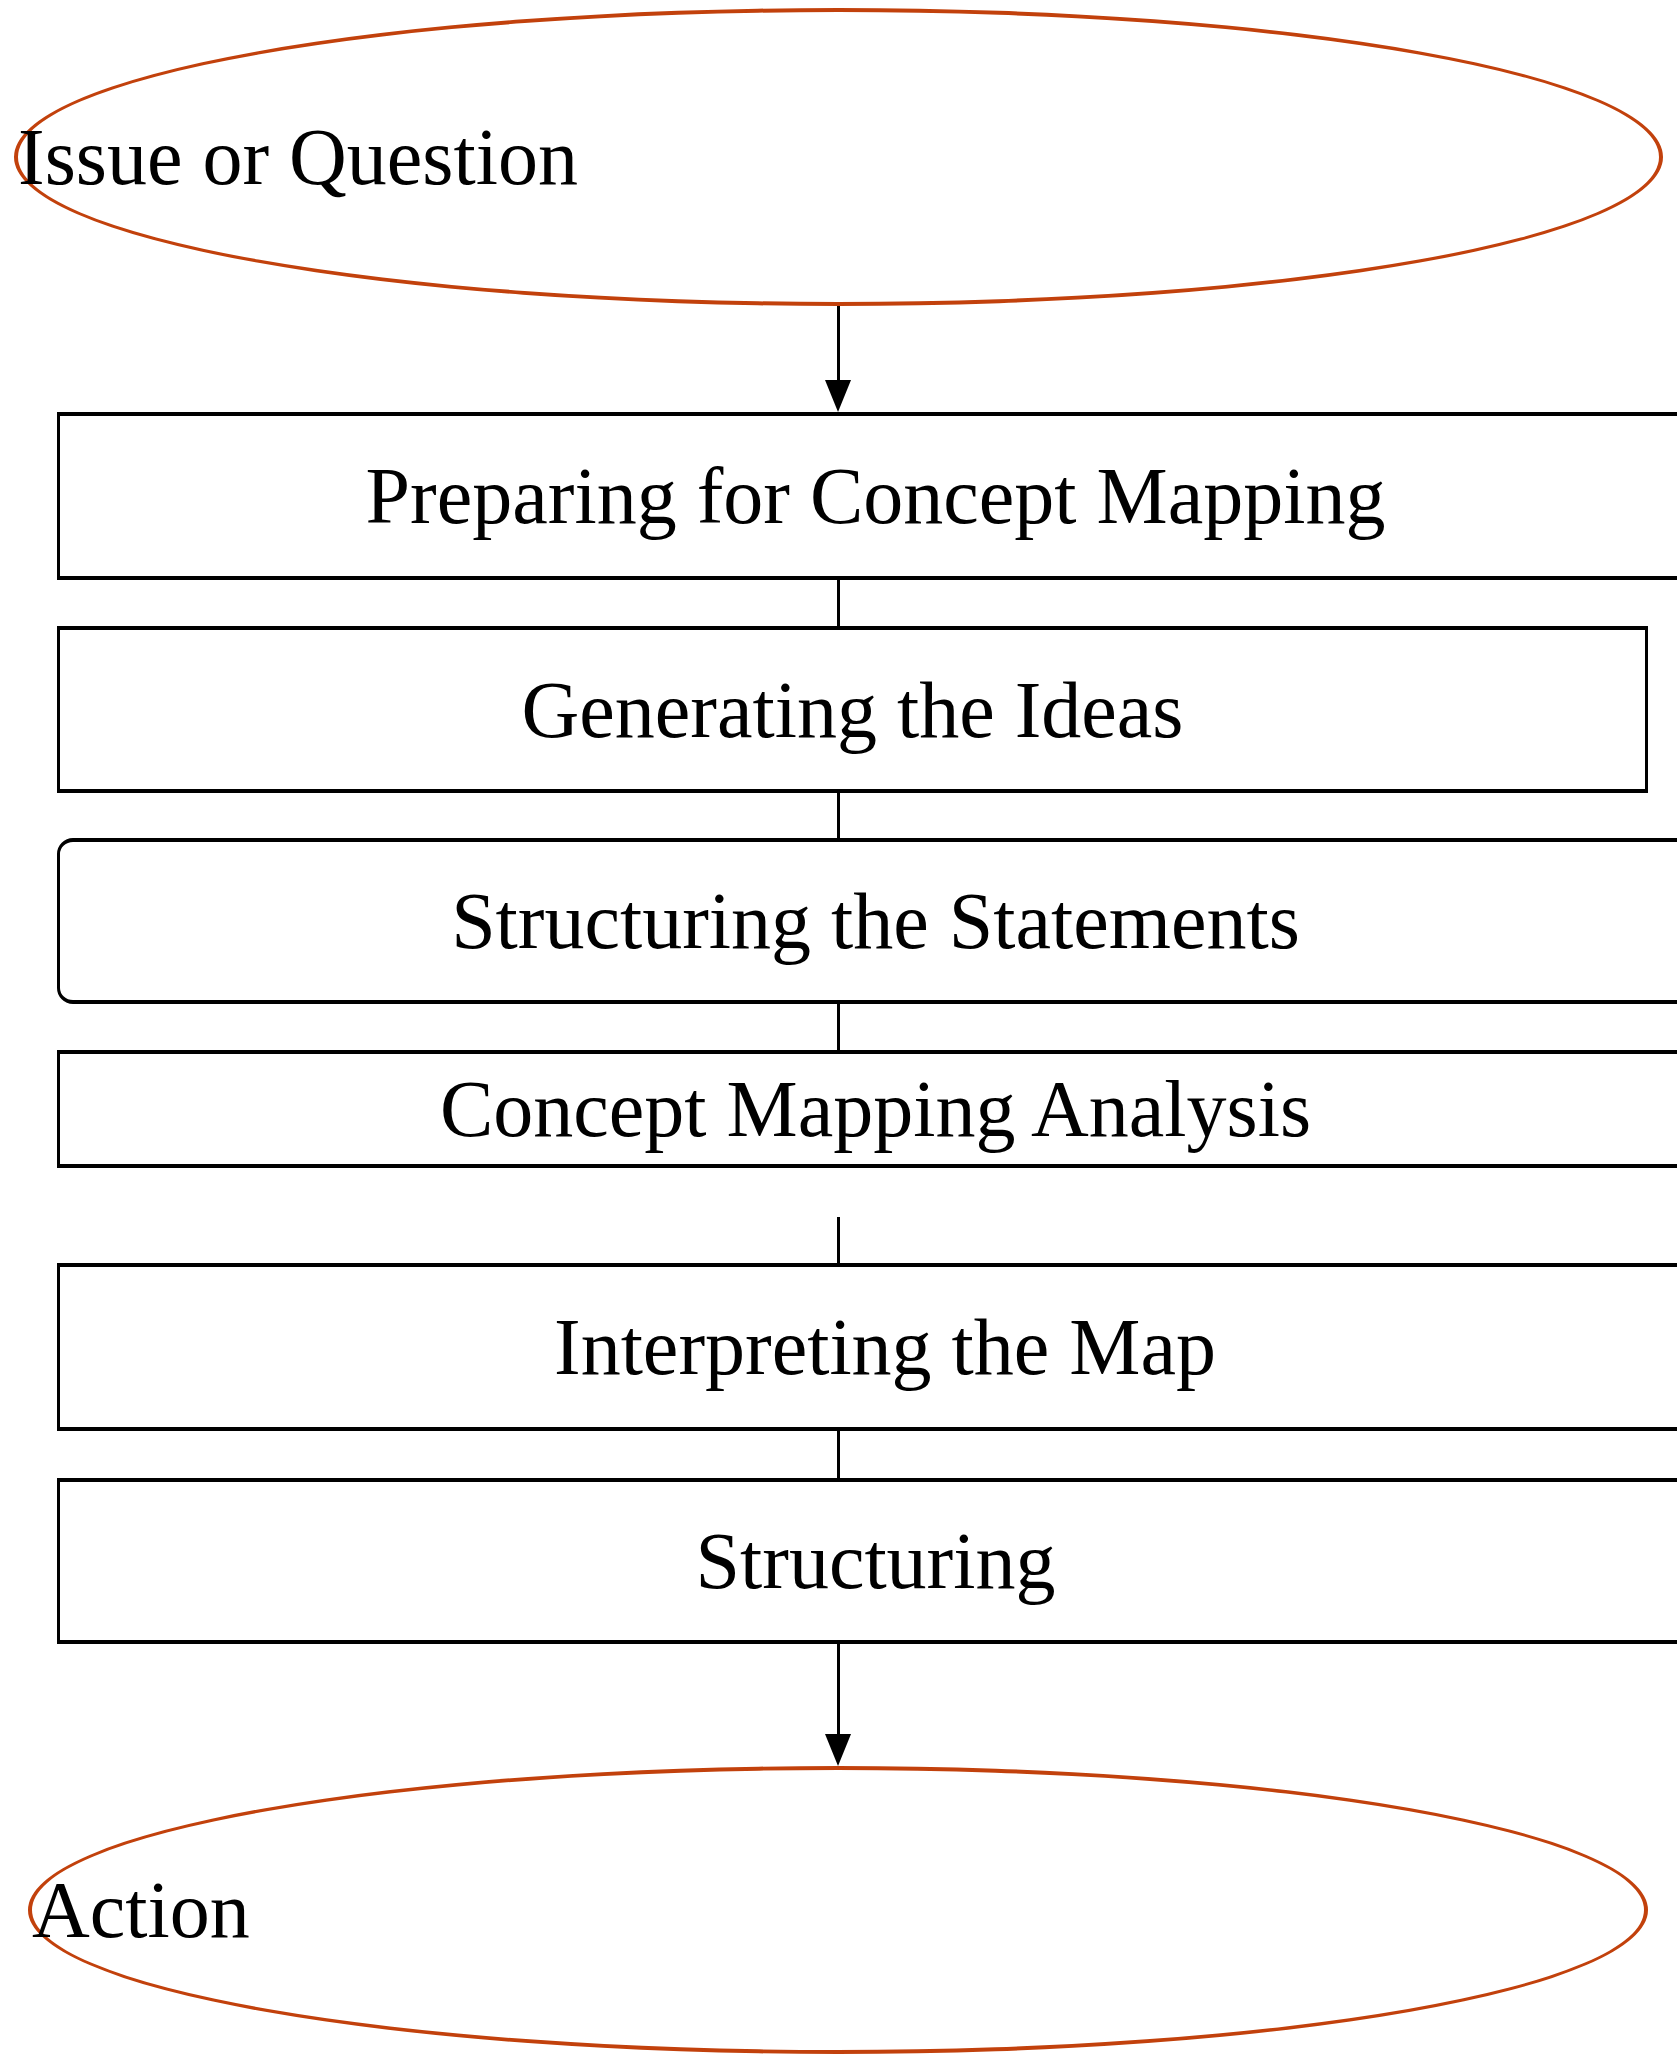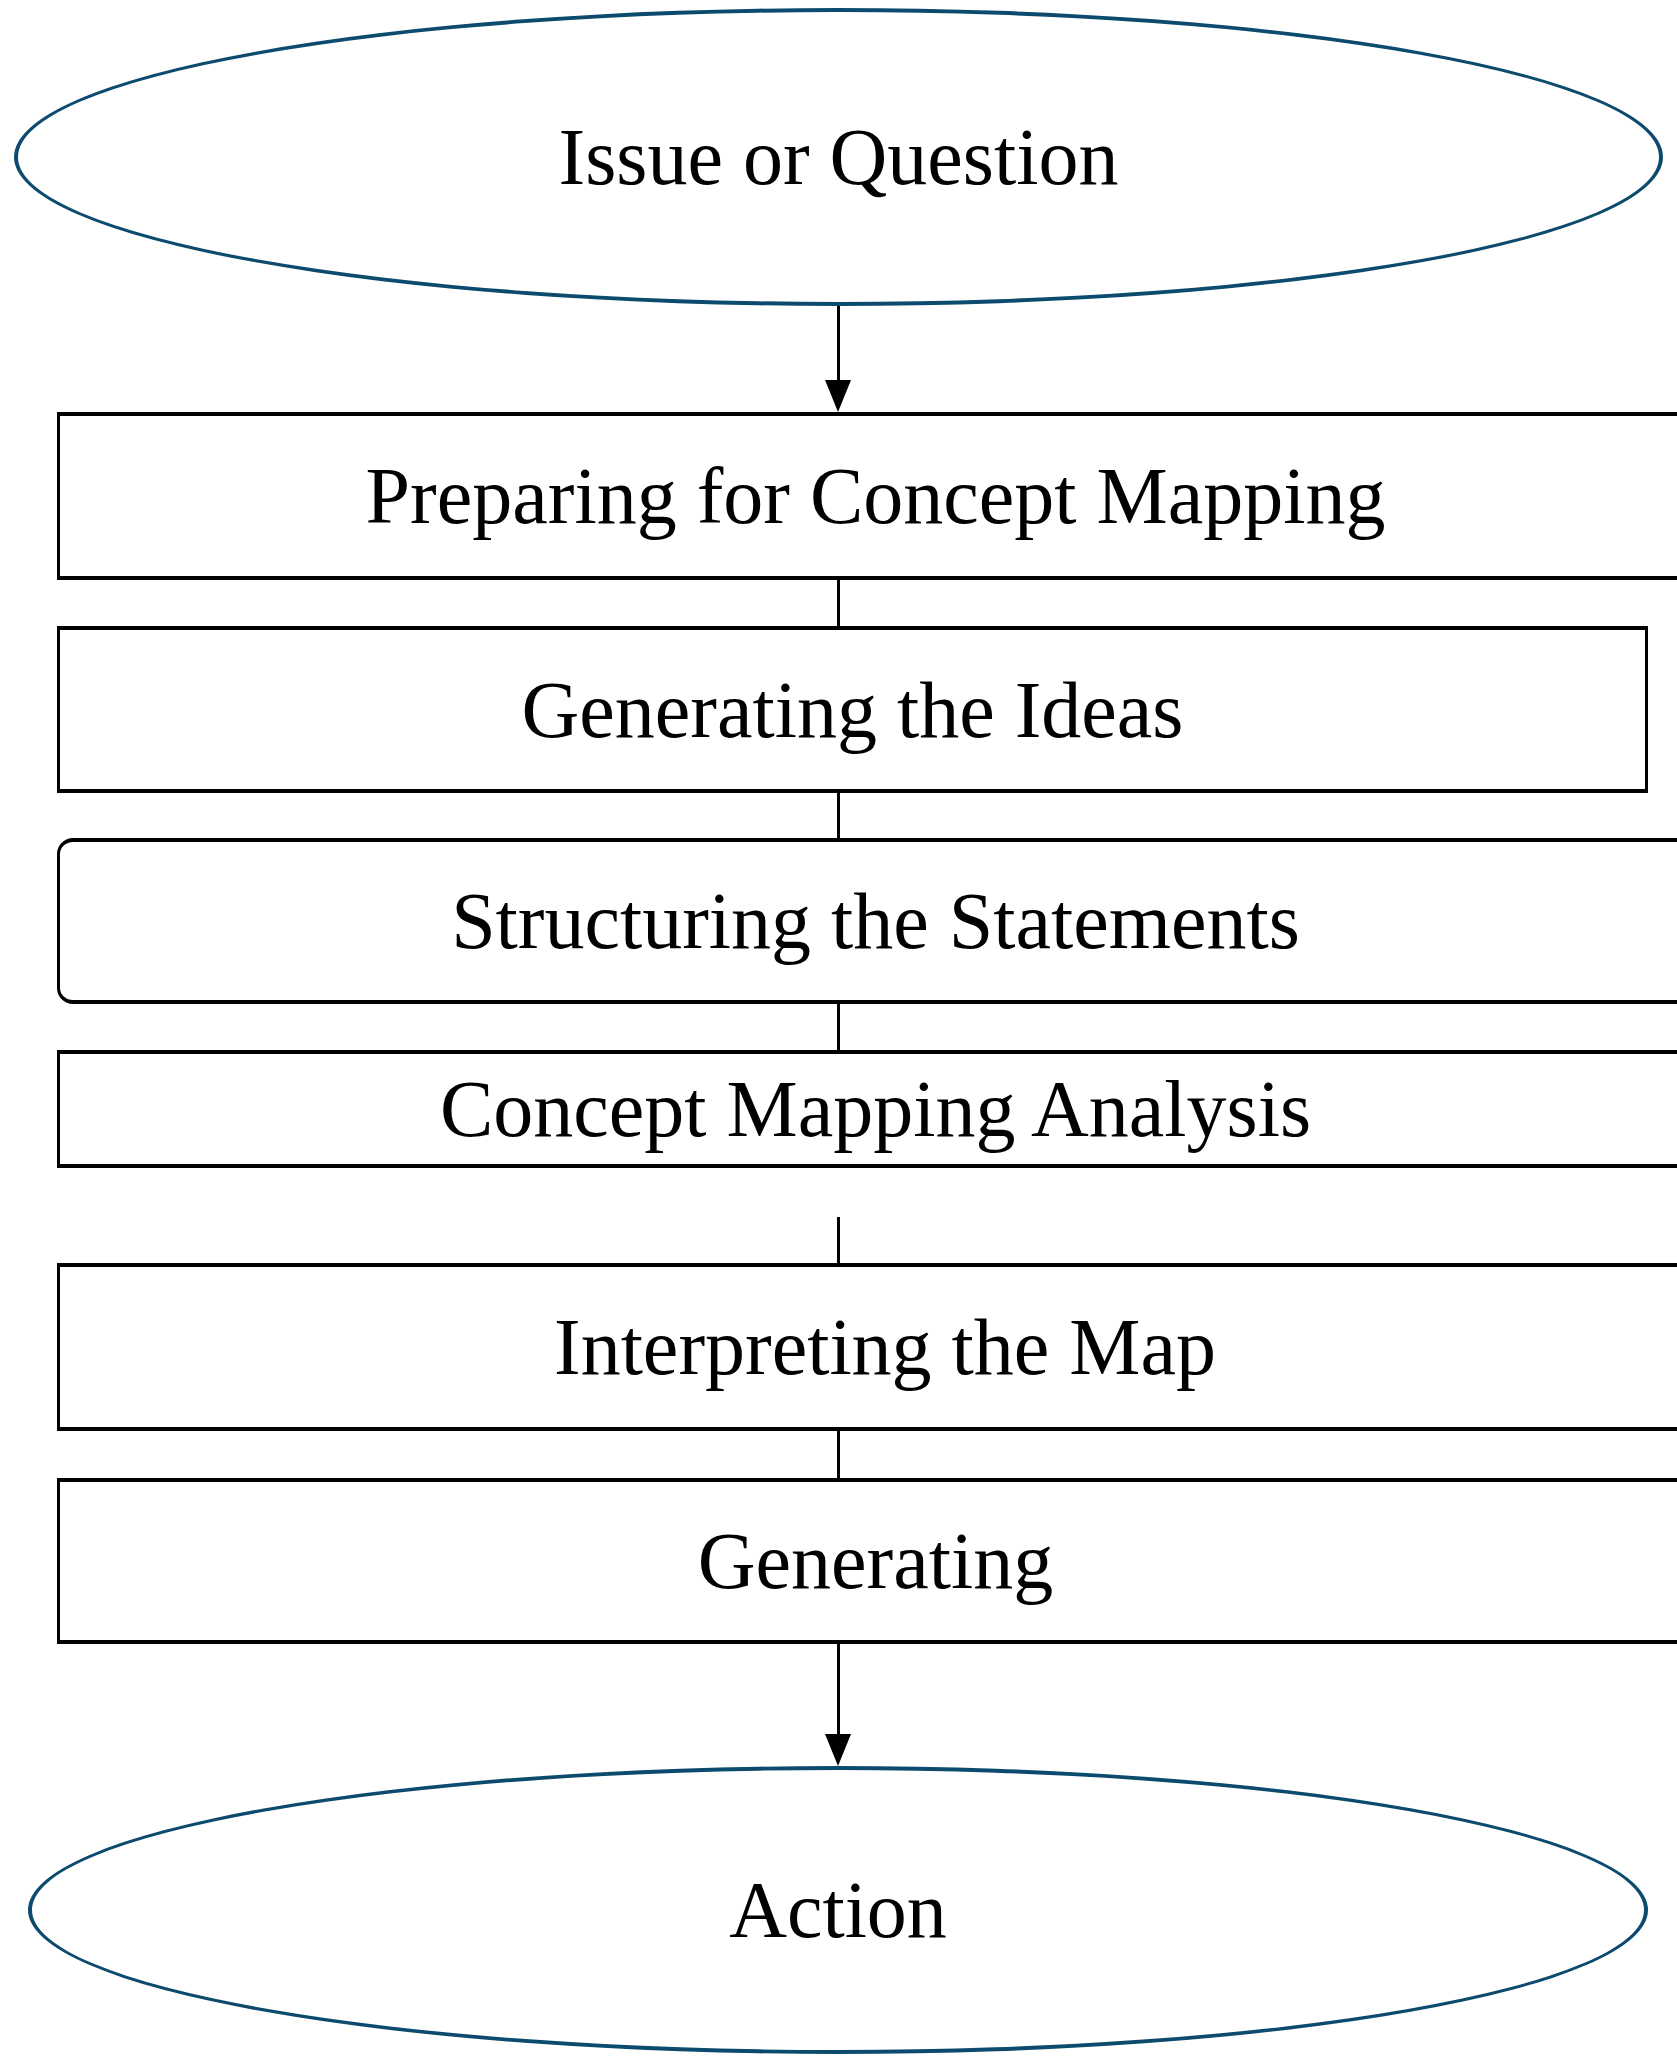--- a/index.html
+++ b/index.html
@@ -14,26 +14,25 @@
   .node-label {
     font-family: "Liberation Serif", "DejaVu Serif", serif;
     font-size: 80px;
     color: #000000;
     text-align: center;
     line-height: 1.1;
     white-space: nowrap;
   }
   .shape-ellipse {
     position: absolute;
-    border: 4px solid #0c4a6e;
+    border: 4px solid #c2410c;
     border-radius: 50%;
     background: #ffffff;
     display: flex;
     align-items: center;
-    justify-content: center;
   }
   .shape-rect {
     position: absolute;
     border: 3px solid #000000;
     border-top-width: 4px;
     border-bottom-width: 4px;
     background: #ffffff;
     display: flex;
     align-items: center;
     justify-content: center;
@@ -112,21 +111,21 @@
 
   <div class="vline line-c5"></div>
 
   <div class="shape-rect rect-5">
     <span class="node-label">Interpreting the Map</span>
   </div>
 
   <div class="vline line-c6"></div>
 
   <div class="shape-rect rect-6">
-    <span class="node-label">Generating</span>
+    <span class="node-label">Structuring</span>
   </div>
 
   <div class="vline line-a2"></div>
   <div class="arrowhead head-a2"></div>
 
   <div class="shape-ellipse ellipse-end">
     <span class="node-label">Action</span>
   </div>
 
 </div>

